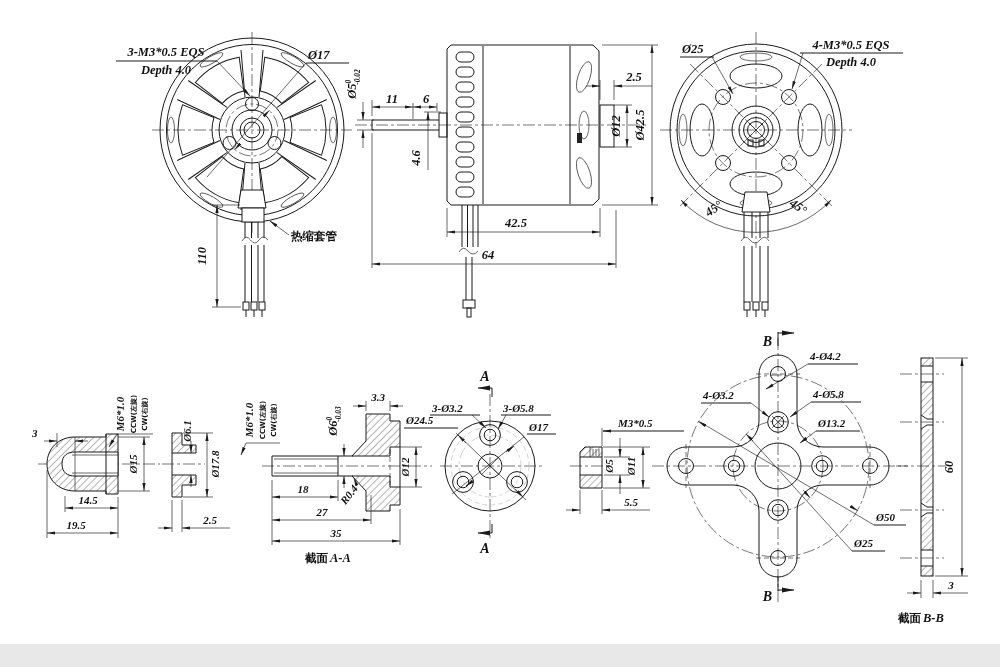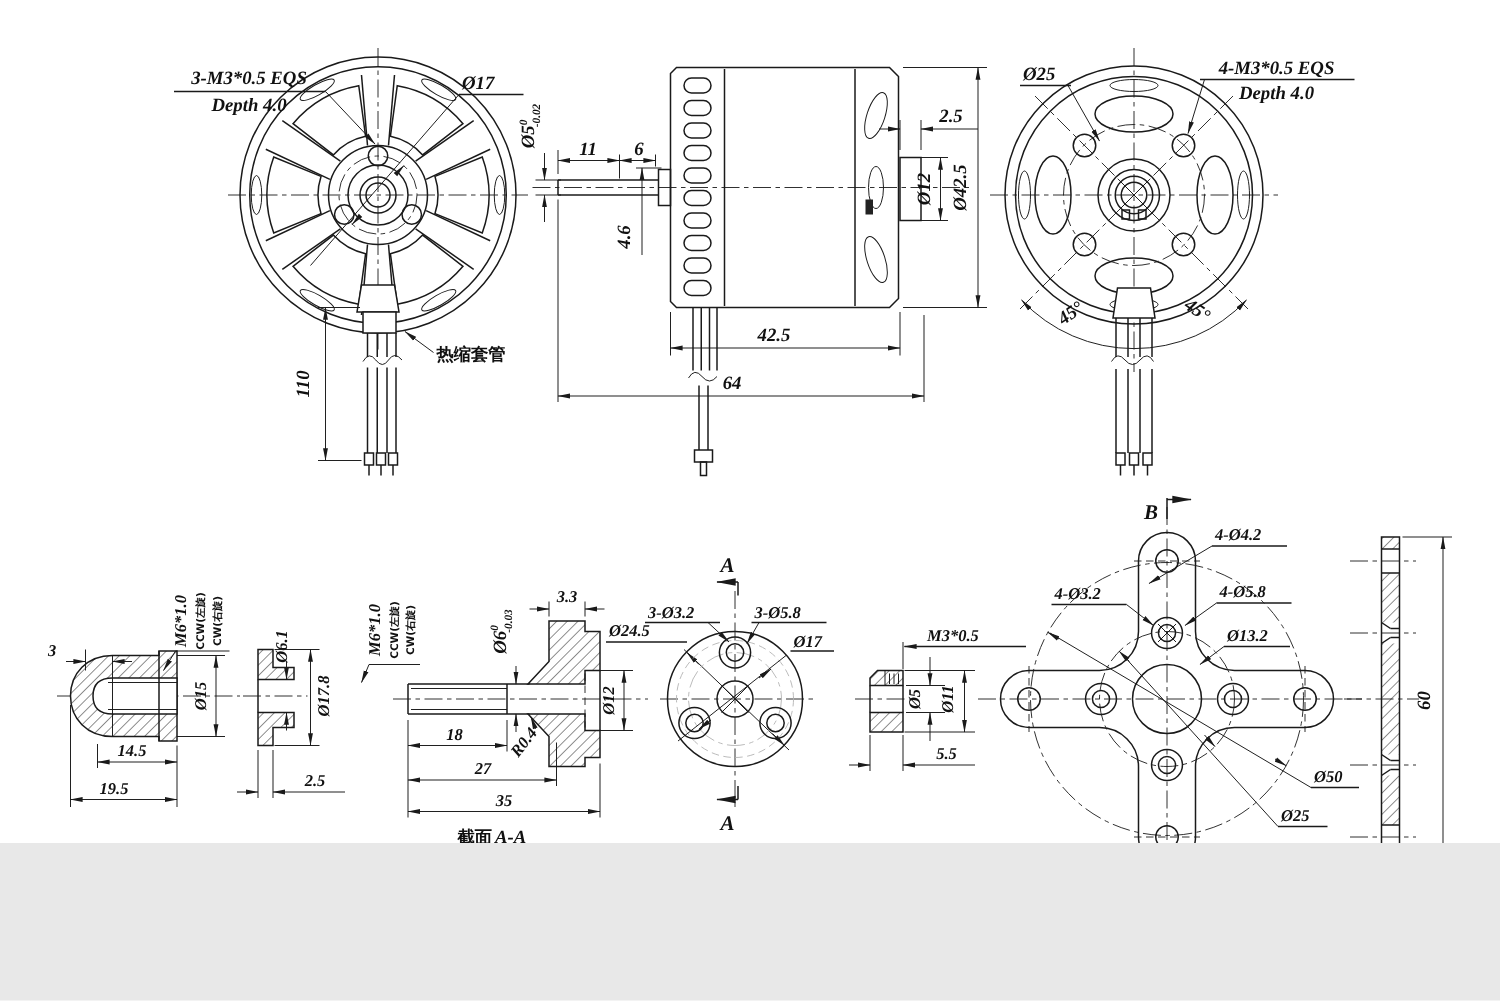--- a/index.html
+++ b/index.html
@@ -1,16 +1,16 @@
 <!DOCTYPE html>
 <html><head>
 <meta charset="utf-8">
 <style>
   html,body{margin:0;padding:0;background:#e8e8e8;}
-  #canvas{position:relative;width:1000px;height:562px;background:#ffffff;overflow:hidden;}
+  #canvas{position:relative;width:1000px;height:644px;background:#ffffff;overflow:hidden;}
   svg{position:absolute;left:0;top:0;}
   .ln{stroke:#1a1a1a;stroke-width:1;fill:none}
   .lt{stroke:#1a1a1a;stroke-width:.65;fill:none}
   .cl{stroke:#1a1a1a;stroke-width:.6;fill:none;stroke-dasharray:12 3 3 3}
   .cld{stroke:#1a1a1a;stroke-width:.6;fill:none;stroke-dasharray:5 3}
   .gray{stroke:#b3b3b3 !important}
   .hat{fill:url(#h);stroke:#1a1a1a;stroke-width:1}
   .wh{fill:#fff;stroke:#1a1a1a;stroke-width:1}
   .blk{fill:#222;stroke:none}
   text{font-family:"Liberation Serif",serif;fill:#111}

